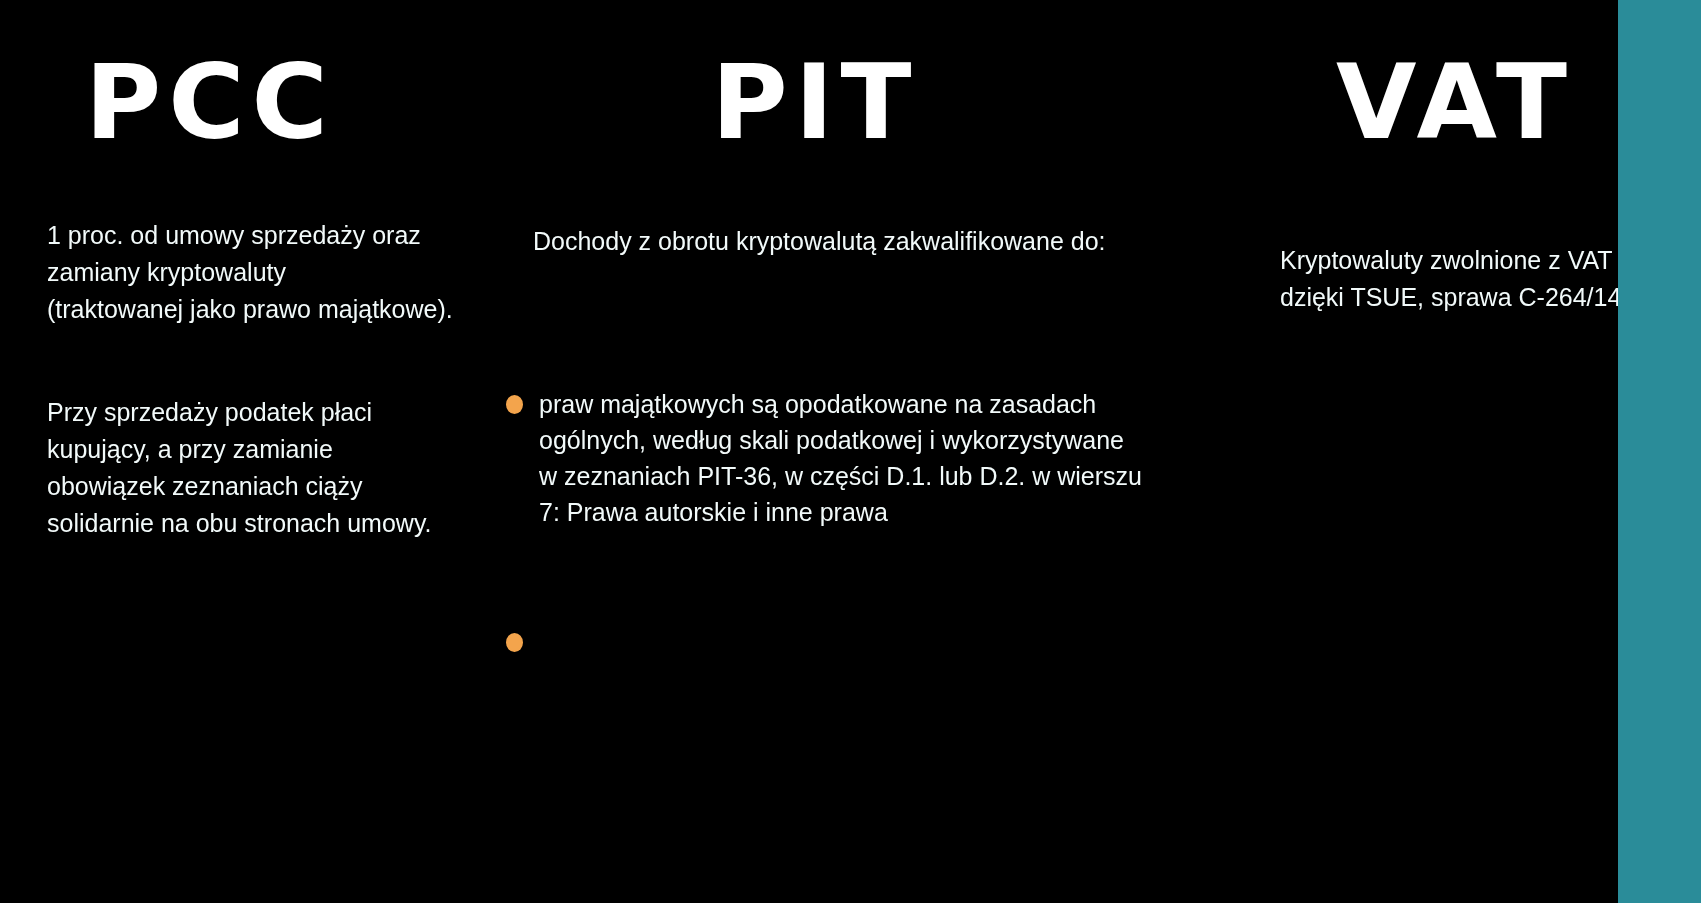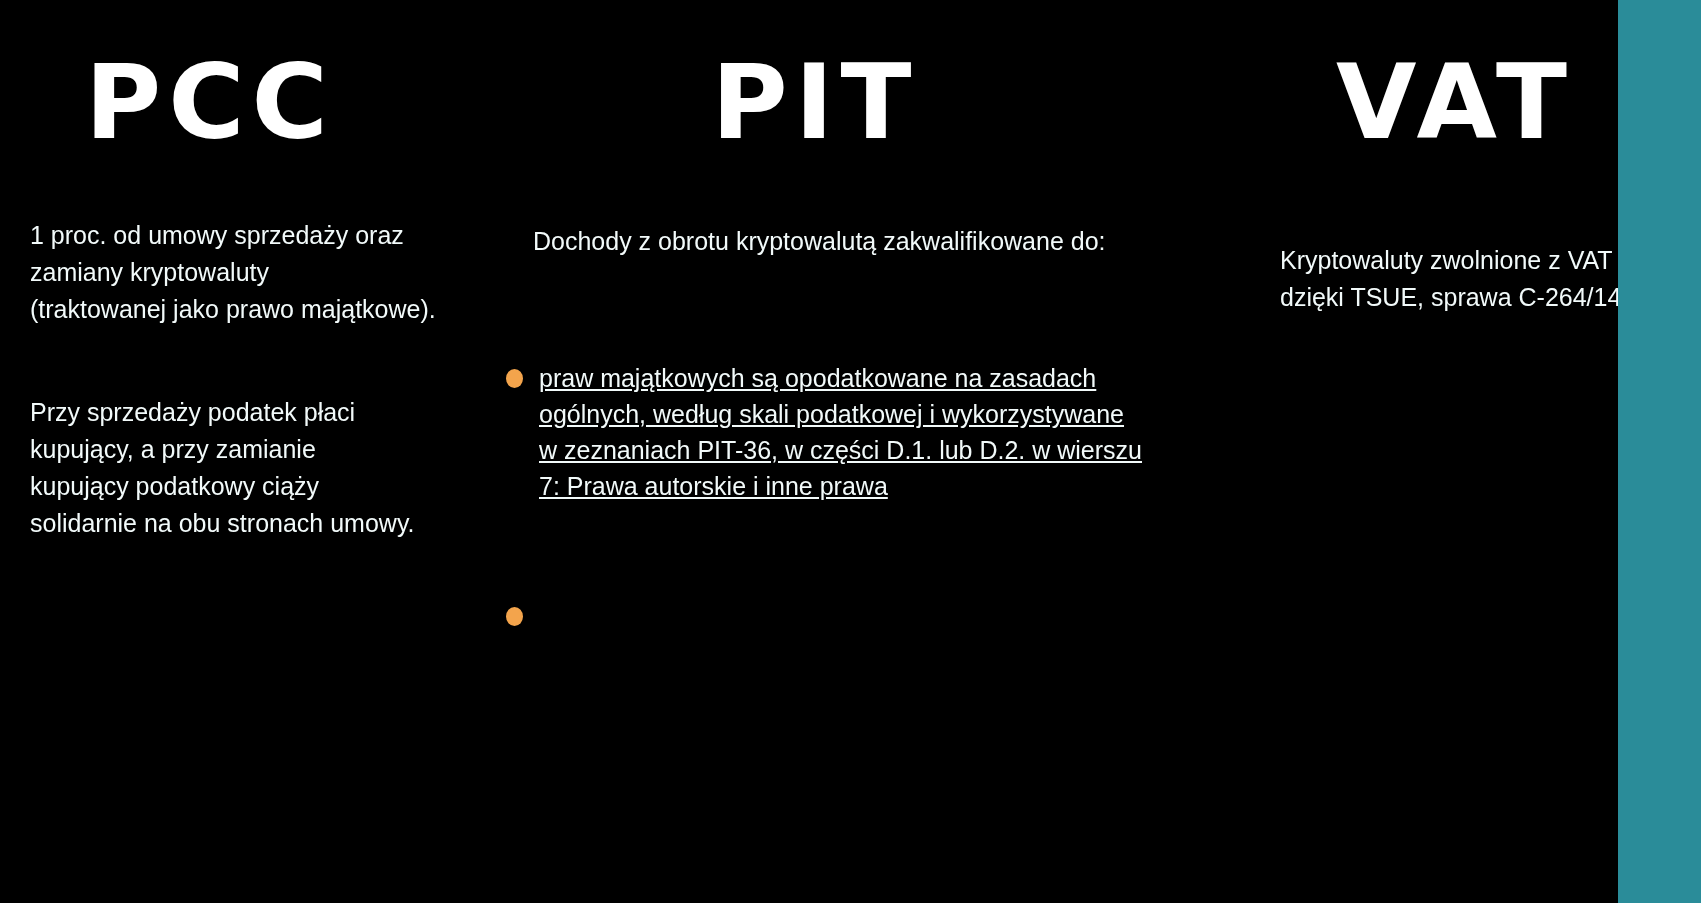--- a/index.html
+++ b/index.html
@@ -31,36 +31,35 @@
 
   .body-text {
     color: #F2FAFA;
     font-size: 25px;
     white-space: pre-line;
   }
   .col-pcc {
     position: absolute;
     left: 30px; top: 188px; width: 470px;
   }
-  .col-pcc .para { line-height: 37px; margin: 0 0 37px 0; }
+  .col-pcc .para { line-height: 37px; margin: 0 0 37px 17px; }
 
   .col-pit {
     position: absolute;
     left: 505px; top: 195px; width: 680px;
   }
   .col-pit .intro {
     padding-left: 28px;
     line-height: 34px;
-    margin: 0 0 44px 0;
+    margin: 0 0 70px 0;
   }
   .bullet-row {
     display: flex;
     align-items: flex-start;
     margin: 0 0 36px 0;
-    text-decoration: underline;
   }
   .bullet-dot {
     flex: 0 0 auto;
     width: 17px; height: 19px;
     border-radius: 50%;
     background: #F3A44C;
     margin: 9px 16px 0 1px;
   }
   .bullet-text { line-height: 36px; }
 
@@ -80,21 +79,21 @@
   <div class="col-title title-vat">VAT</div>
 
   <div class="col-title title-pit">PIT</div>
 
   <div class="col-pcc body-text">
     <p class="para">1 proc. od umowy sprzedaży oraz
 zamiany kryptowaluty
 (traktowanej jako prawo majątkowe).</p>
     <p class="para">Przy sprzedaży podatek płaci
 kupujący, a przy zamianie
-kupujący podatkowy ciąży
+obowiązek zeznaniach ciąży
 solidarnie na obu stronach umowy.</p>
   </div>
 
   <div class="col-pit body-text">
     <p class="intro">Dochody z obrotu kryptowalutą zakwalifikowane do:</p>
 
     <div class="bullet-row">
       <span class="bullet-dot"></span>
       <span class="bullet-text">praw majątkowych są opodatkowane na zasadach
 ogólnych, według skali podatkowej i wykorzystywane

